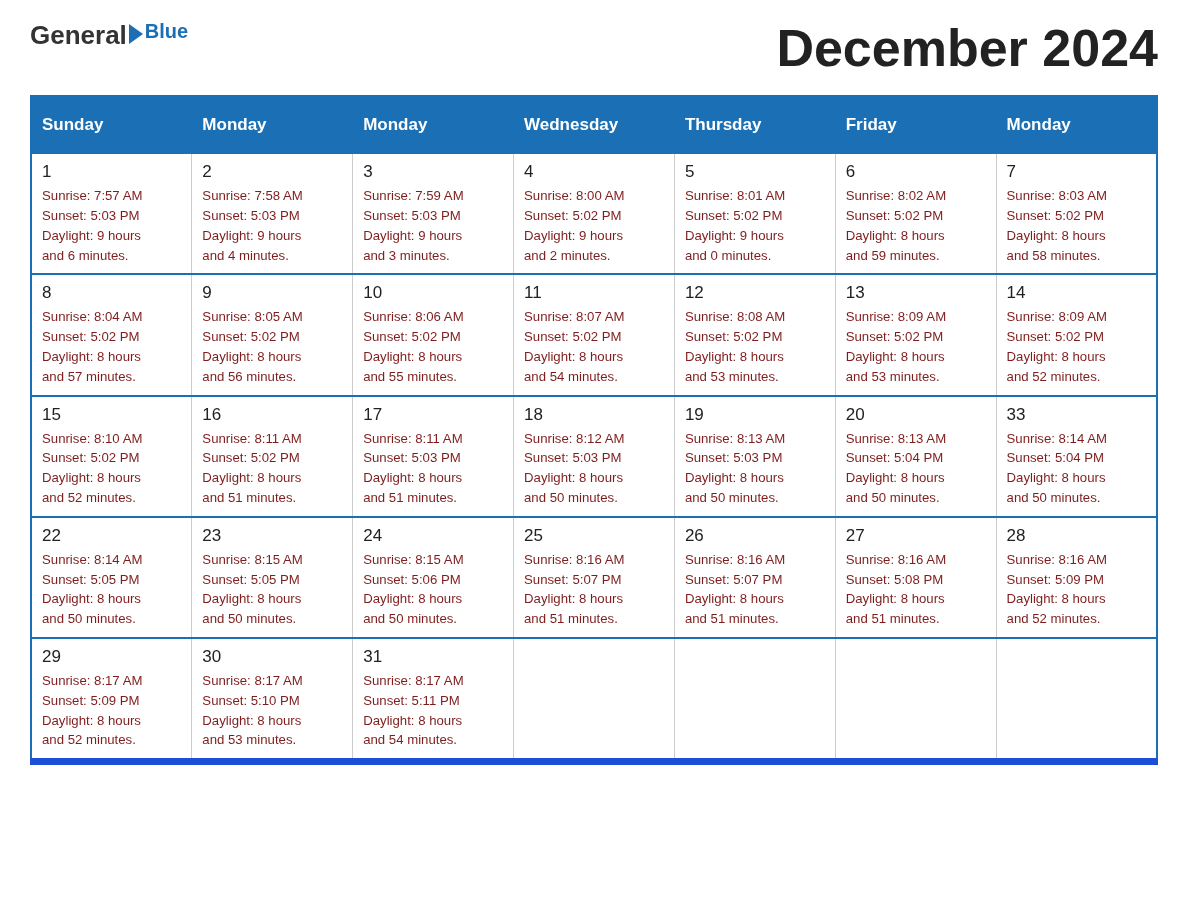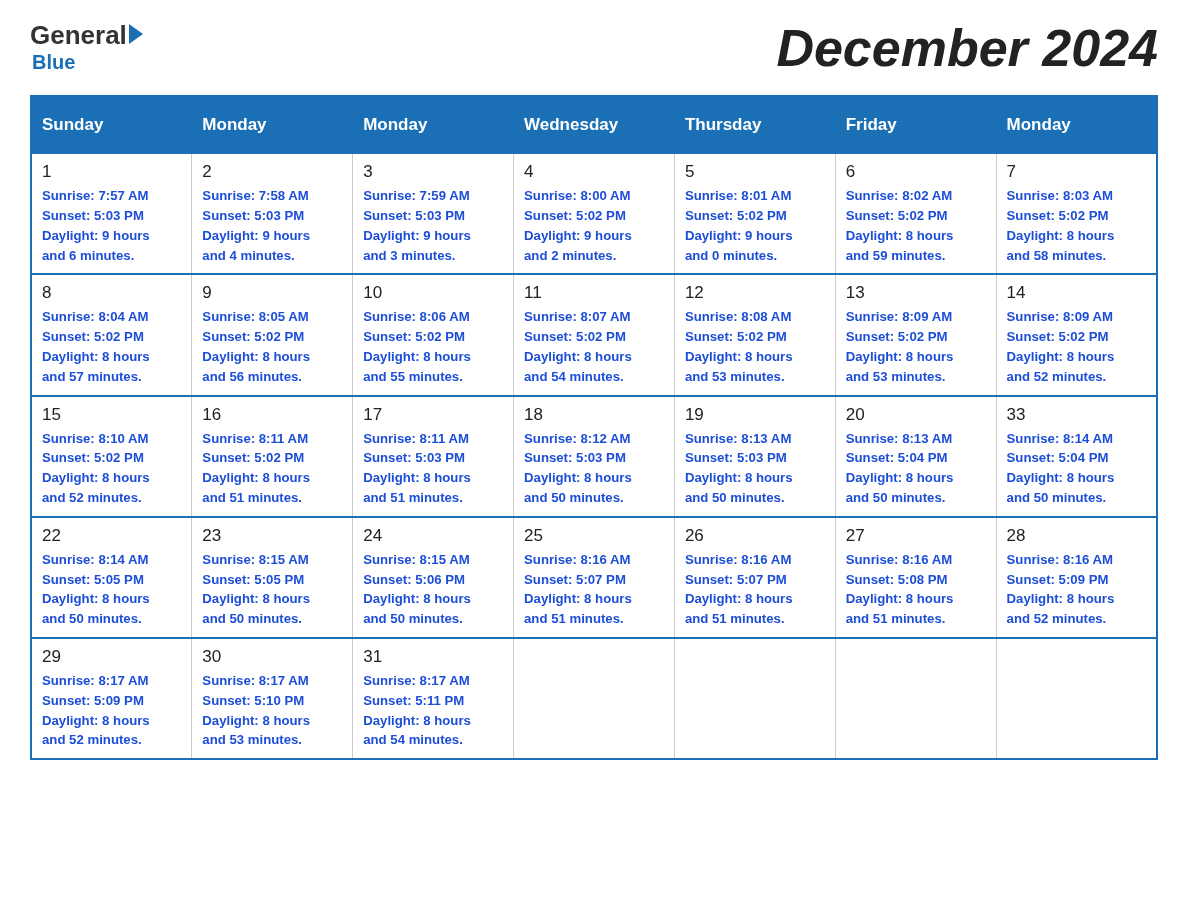--- a/index.html
+++ b/index.html
@@ -25,35 +25,34 @@
       width: 0;
       height: 0;
       border-left: 14px solid #1a6fb5;
       border-top: 10px solid transparent;
       border-bottom: 10px solid transparent;
       margin-left: 2px;
       margin-top: -4px;
     }
     .logo-wrapper {
       display: flex;
-      flex-direction: column;
+      flex-direction: row;
     }
     .logo-row1 {
       display: flex;
       align-items: center;
     }
     .logo-row2 {
       font-size: 20px;
       font-weight: bold;
       color: #1a6fb5;
       margin-left: 2px;
     }
     .title-area {
       text-align: left;
-      font-style: italic;
     }
     .page-title {
       font-size: 52px;
       font-weight: bold;
       color: #222;
       line-height: 1.1;
     }
     .page-subtitle {
       font-size: 22px;
       color: #444;
@@ -77,34 +76,33 @@
       width: calc(100% / 7);
       vertical-align: top;
       padding: 8px 10px;
       border: 1px solid #ccc;
       border-bottom: 2px solid #1a6fb5;
       font-size: 13.5px;
       color: #333;
       min-height: 110px;
     }
     .calendar tr:last-child td {
-      border-bottom: 1px solid #1d4ed8;
+      border-bottom: 7px solid #1d4ed8;
     }
     .day-number {
       font-size: 17px;
       font-weight: normal;
       color: #222;
       display: block;
       margin-bottom: 4px;
     }
     .day-info {
       font-size: 13.2px;
-      color: #1d4ed8;
+      color: #7f1d1d;
       line-height: 1.5;
-      font-weight: bold;
     }
     .empty-cell {
       background: #fff;
     }
   </style>
 </head>
 <body>
 
 <div class="header-area">
   <div class="logo-wrapper">

